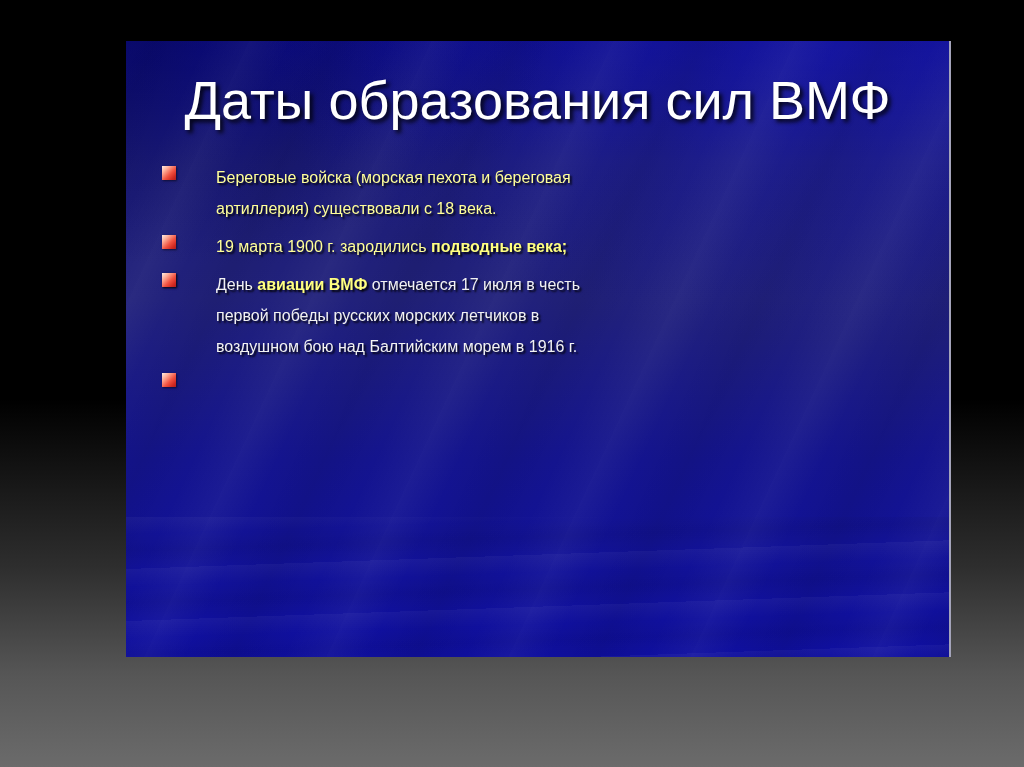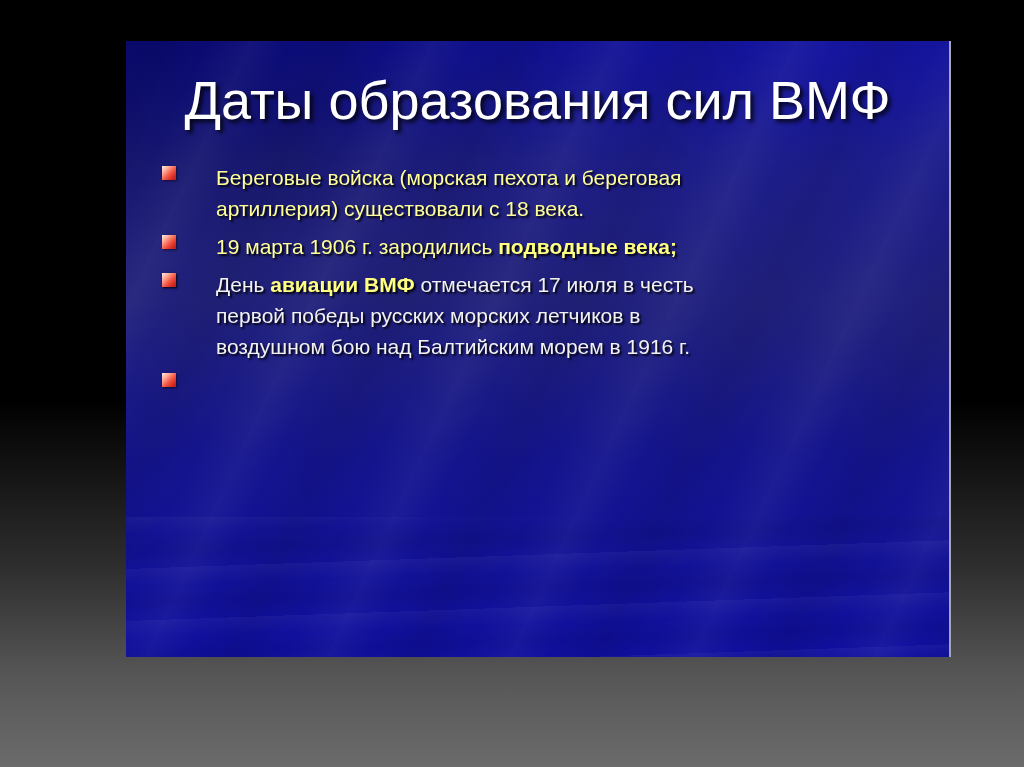--- a/index.html
+++ b/index.html
@@ -80,21 +80,21 @@
     position: relative;
     z-index: 2;
     list-style: none;
     margin: 31px 0 0 0;
     padding: 0 40px 0 36px;
   }
   .bullet {
     position: relative;
     padding-left: 54px;
     margin-bottom: 7px;
-    font-size: 21px;
+    font-size: 16px;
     line-height: 31px;
   }
   .marker {
     position: absolute;
     left: 0;
     top: 4px;
     width: 14px;
     height: 14px;
     background: linear-gradient(135deg,
       #ffece4 0%,
@@ -123,21 +123,21 @@
     <ul class="bullets">
 
       <li class="bullet">
         <span class="marker"></span>
         <span class="runs"><span class="run" data-style="yellow">Береговые войска (морская пехота и береговая
 артиллерия) существовали с 18 века.</span></span>
       </li>
 
       <li class="bullet">
         <span class="marker"></span>
-        <span class="runs"><span class="run" data-style="yellow">19 марта 1906 г. зародились </span><span class="run" data-style="yellow-bold">подводные века;</span></span>
+        <span class="runs"><span class="run" data-style="yellow">19 марта 1900 г. зародились </span><span class="run" data-style="yellow-bold">подводные века;</span></span>
       </li>
 
       <li class="bullet">
         <span class="marker"></span>
       </li>
 
       <li class="bullet">
         <span class="marker"></span>
         <span class="runs"><span class="run" data-style="white">День </span><span class="run" data-style="yellow-bold">авиации ВМФ</span><span class="run" data-style="white"> отмечается 17 июля в честь
 первой победы русских морских летчиков в

